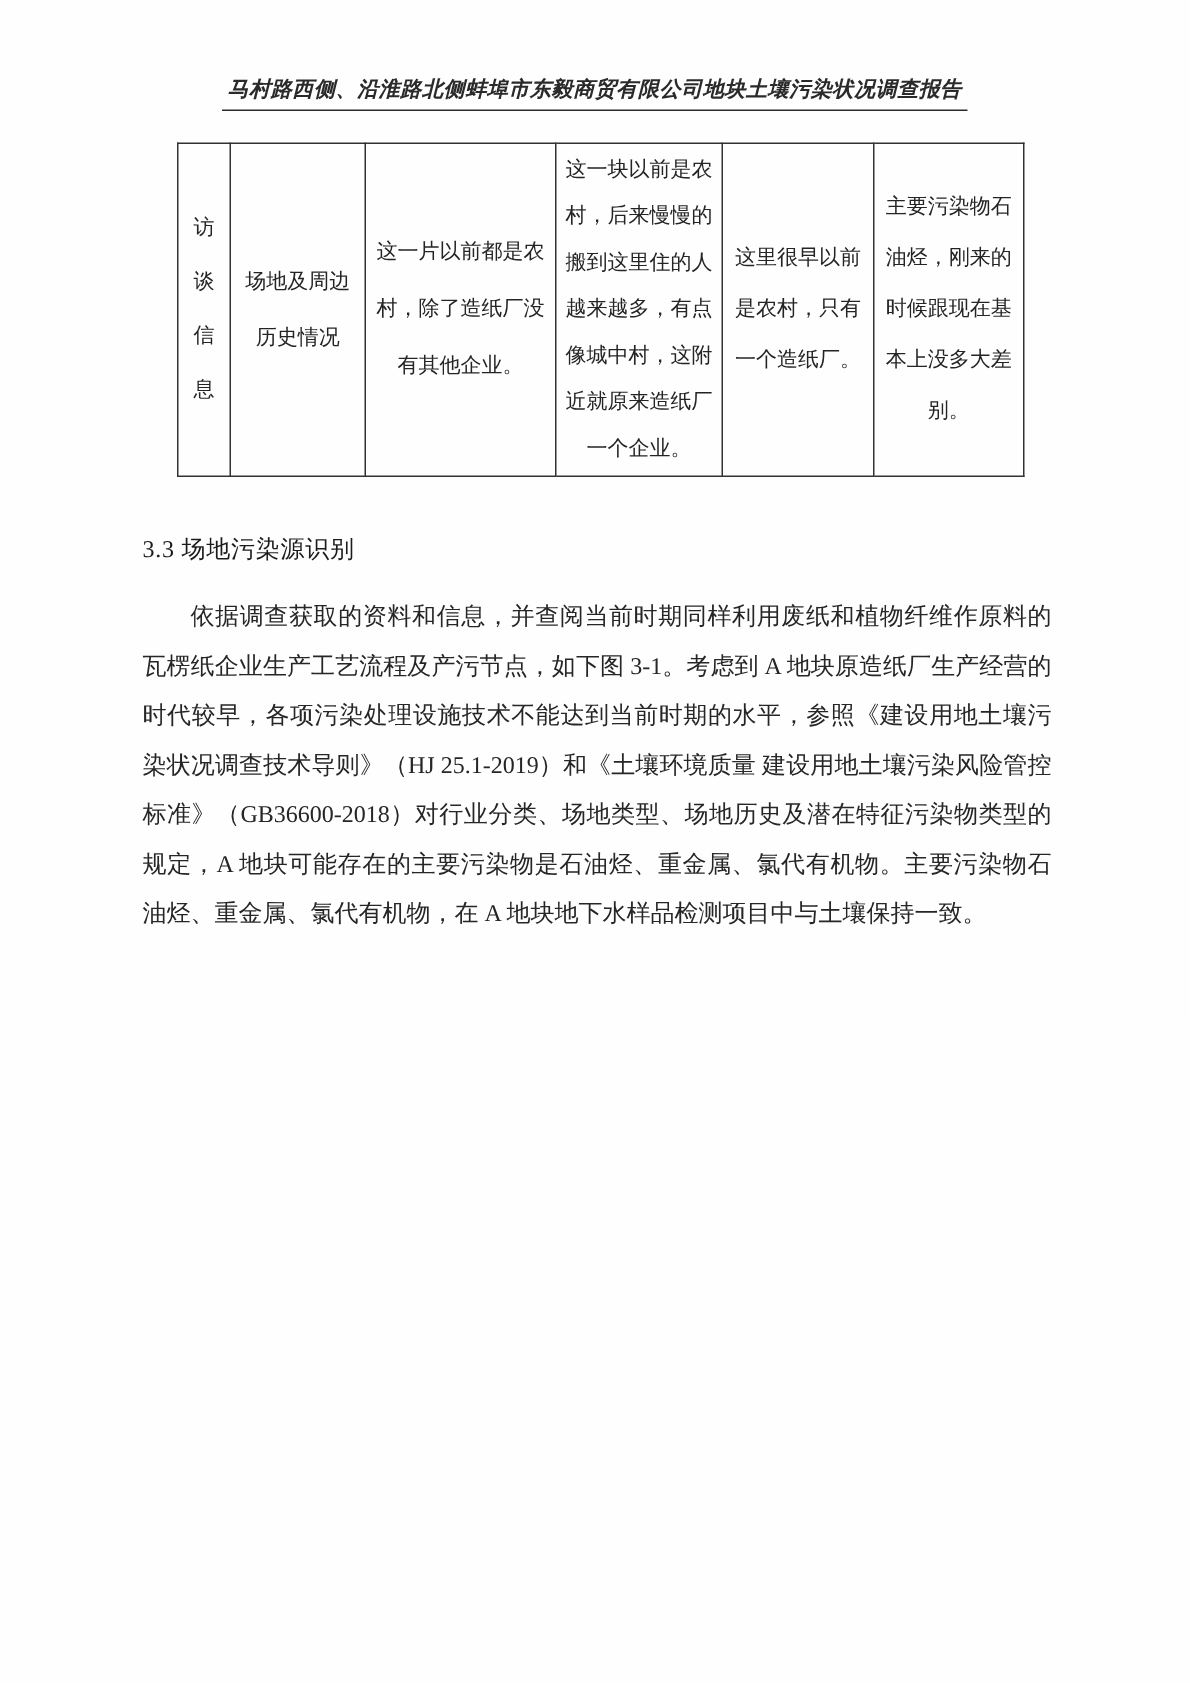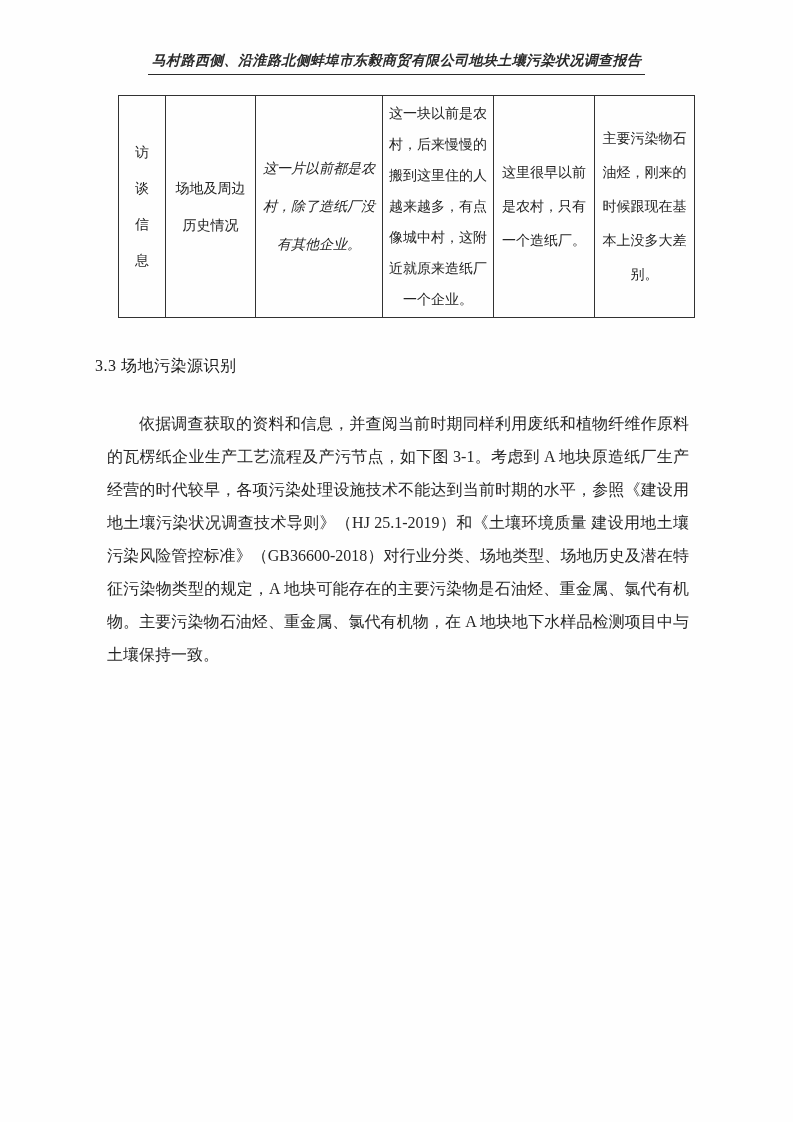--- a/index.html
+++ b/index.html
@@ -48,29 +48,29 @@
     border: 1.4px solid #323232;
     font-size: 14px;
     color: #242424;
     text-align: center;
     vertical-align: middle;
     padding: 2px 5px;
     word-break: break-all;
     height: 214px;
   }
   .interview-table td.c-label {
-    padding: 2px 16px;
+    padding: 2px 4px;
     line-height: 36px;
     letter-spacing: 0;
   }
   .interview-table td.c-topic {
     white-space: pre-line;
     line-height: 37px;
   }
-  .interview-table td.c-r0 { line-height: 38px; font-style: italic; }
+  .interview-table td.c-r0 { line-height: 38px; }
   .interview-table td.c-r1 { line-height: 31px; padding: 2px 5px; }
   .interview-table td.c-r2 { line-height: 34px; }
   .interview-table td.c-r3 { line-height: 34px; }
 
   
   .section-heading {
     position: absolute;
     left: 95px;
     top: 356px;
     font-size: 16px;
@@ -82,21 +82,21 @@
     position: absolute;
     left: 95px;
     top: 395px;
     width: 606px;
     font-size: 16px;
     line-height: 33px;
     text-align: justify;
     color: #262626;
   }
   .body-text p {
-    margin: 12px;
+    margin: 0;
     text-indent: 2em;
   }
 
   
   .page-number {
     position: absolute;
     top: 1036px;
     left: 0;
     width: 100%;
     text-align: center;

